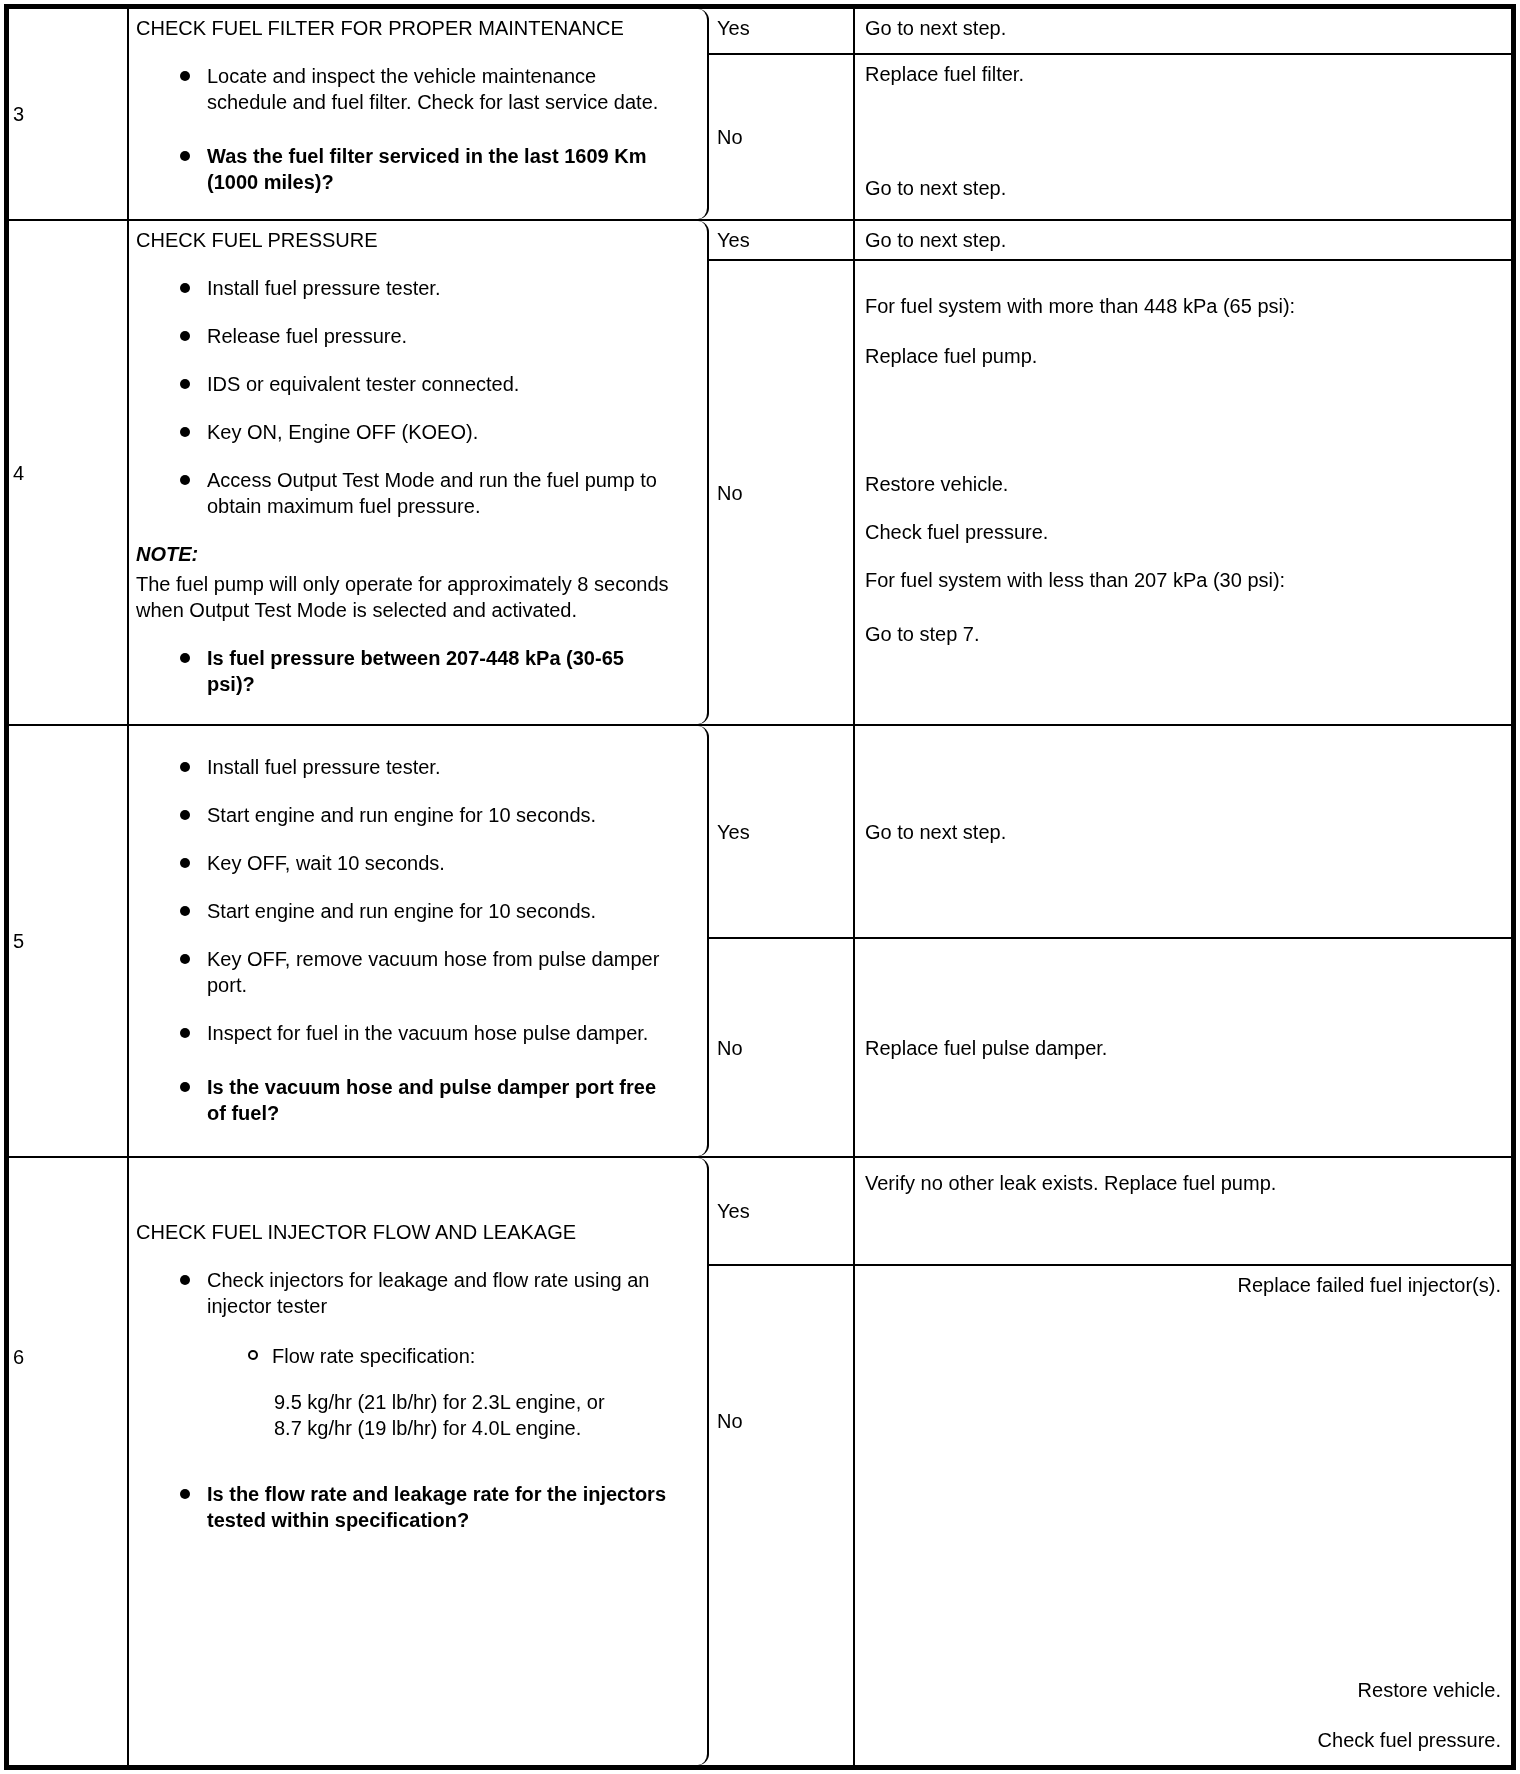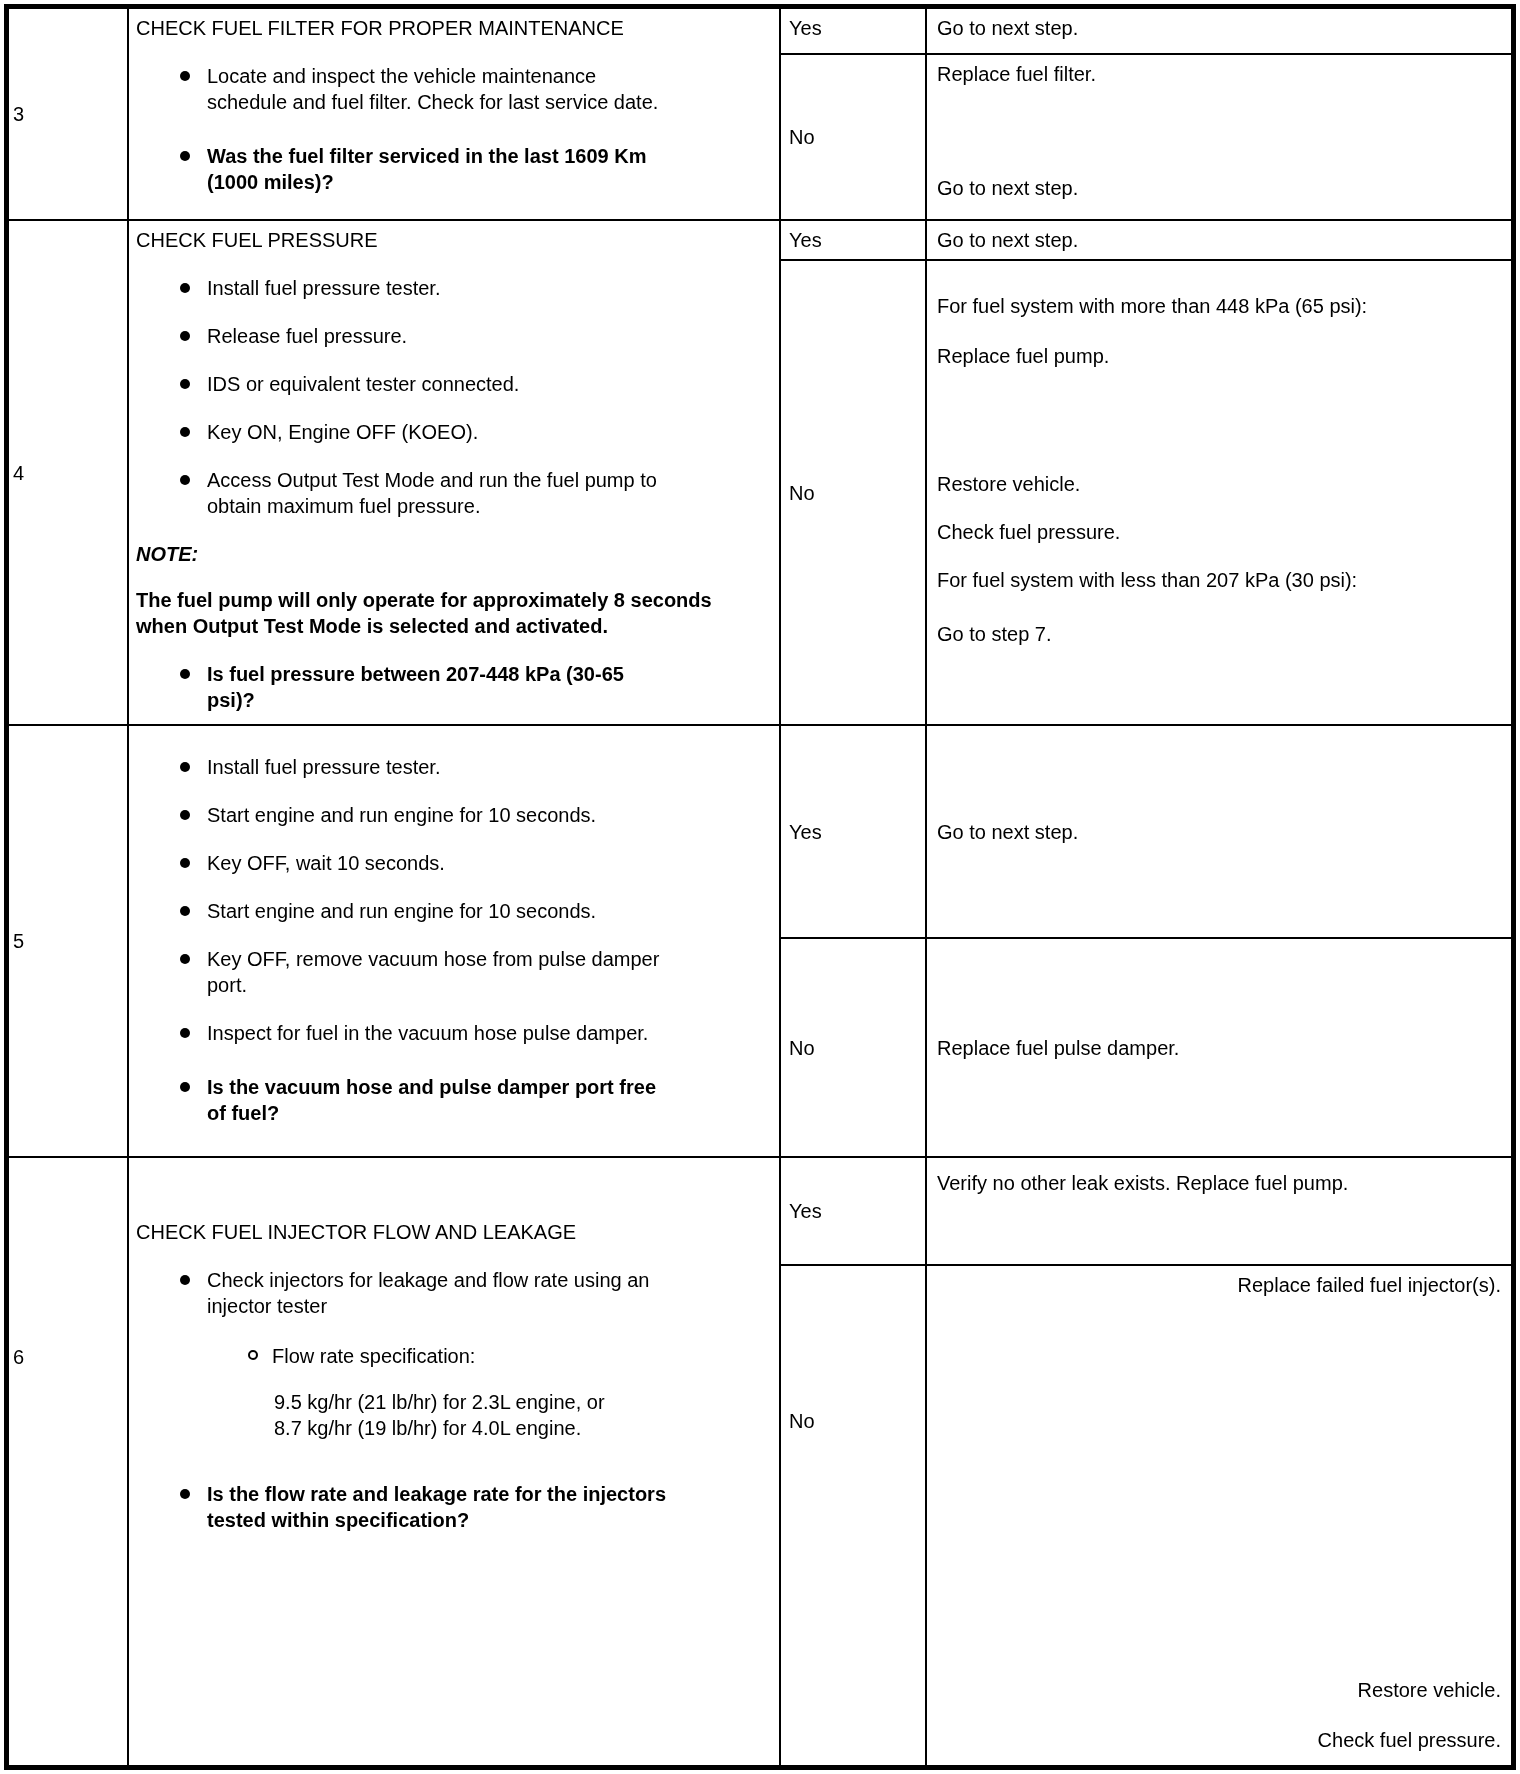--- a/index.html
+++ b/index.html
@@ -25,24 +25,25 @@
 
   .cell-step {
     width:120px; flex:none;
     border-right:2px solid #000;
     display:flex; padding:4px;
   }
   .row-3 .cell-step, .row-4 .cell-step, .row-5 .cell-step { align-items:center; }
   .row-6 .cell-step { align-items:flex-start; padding-top:186px; }
 
   .cell-proc {
-    width:652px; flex:none;
+    width:580px; flex:none;
     border-right:2px solid #000;
     padding:6px 8px 6px 7px;
     overflow:hidden;
+    border-radius:11px;
   }
   .proc-title { font-weight:normal; }
   .row-6 .proc-title { margin-top:55px; }
 
   .bullet-item { display:flex; margin-top:22px; margin-left:44px; }
   .bullet-dot {
     width:10px; height:10px; border-radius:50%;
     background:#000; flex:none; margin:8px 17px 0 0;
   }
   .sub-bullet-item { display:flex; margin-top:24px; margin-left:112px; }
@@ -51,21 +52,21 @@
     border:2px solid #000; background:transparent;
     flex:none; margin:7px 14px 0 0;
   }
   .spec-lines { margin:20px 0 0 138px; }
   .bullet-text { max-width:470px; }
   .bold { font-weight:bold; }
   .q-item { margin-top:28px; }
   .row-4 .q-item { margin-top:22px; }
   .row-6 .q-item { margin-top:40px; }
   .note-label { font-weight:bold; margin-top:22px;font-style:italic; }
-  .note-text { margin-top:20px; max-width:582px;font-weight:bold; }
+  .note-text { margin-top:4px; max-width:582px; }
 
   .results { flex:1; display:flex; flex-direction:column; min-width:0; }
   .subrow { display:flex; min-height:0; }
   .subrow-yes { border-bottom:2px solid #000; }
   .subrow-no { flex:1; }
   .row-3 .subrow-yes { height:46px; }
   .row-4 .subrow-yes { height:40px; }
   .row-5 .subrow-yes { height:213px; }
   .row-6 .subrow-yes { height:108px; }
 

